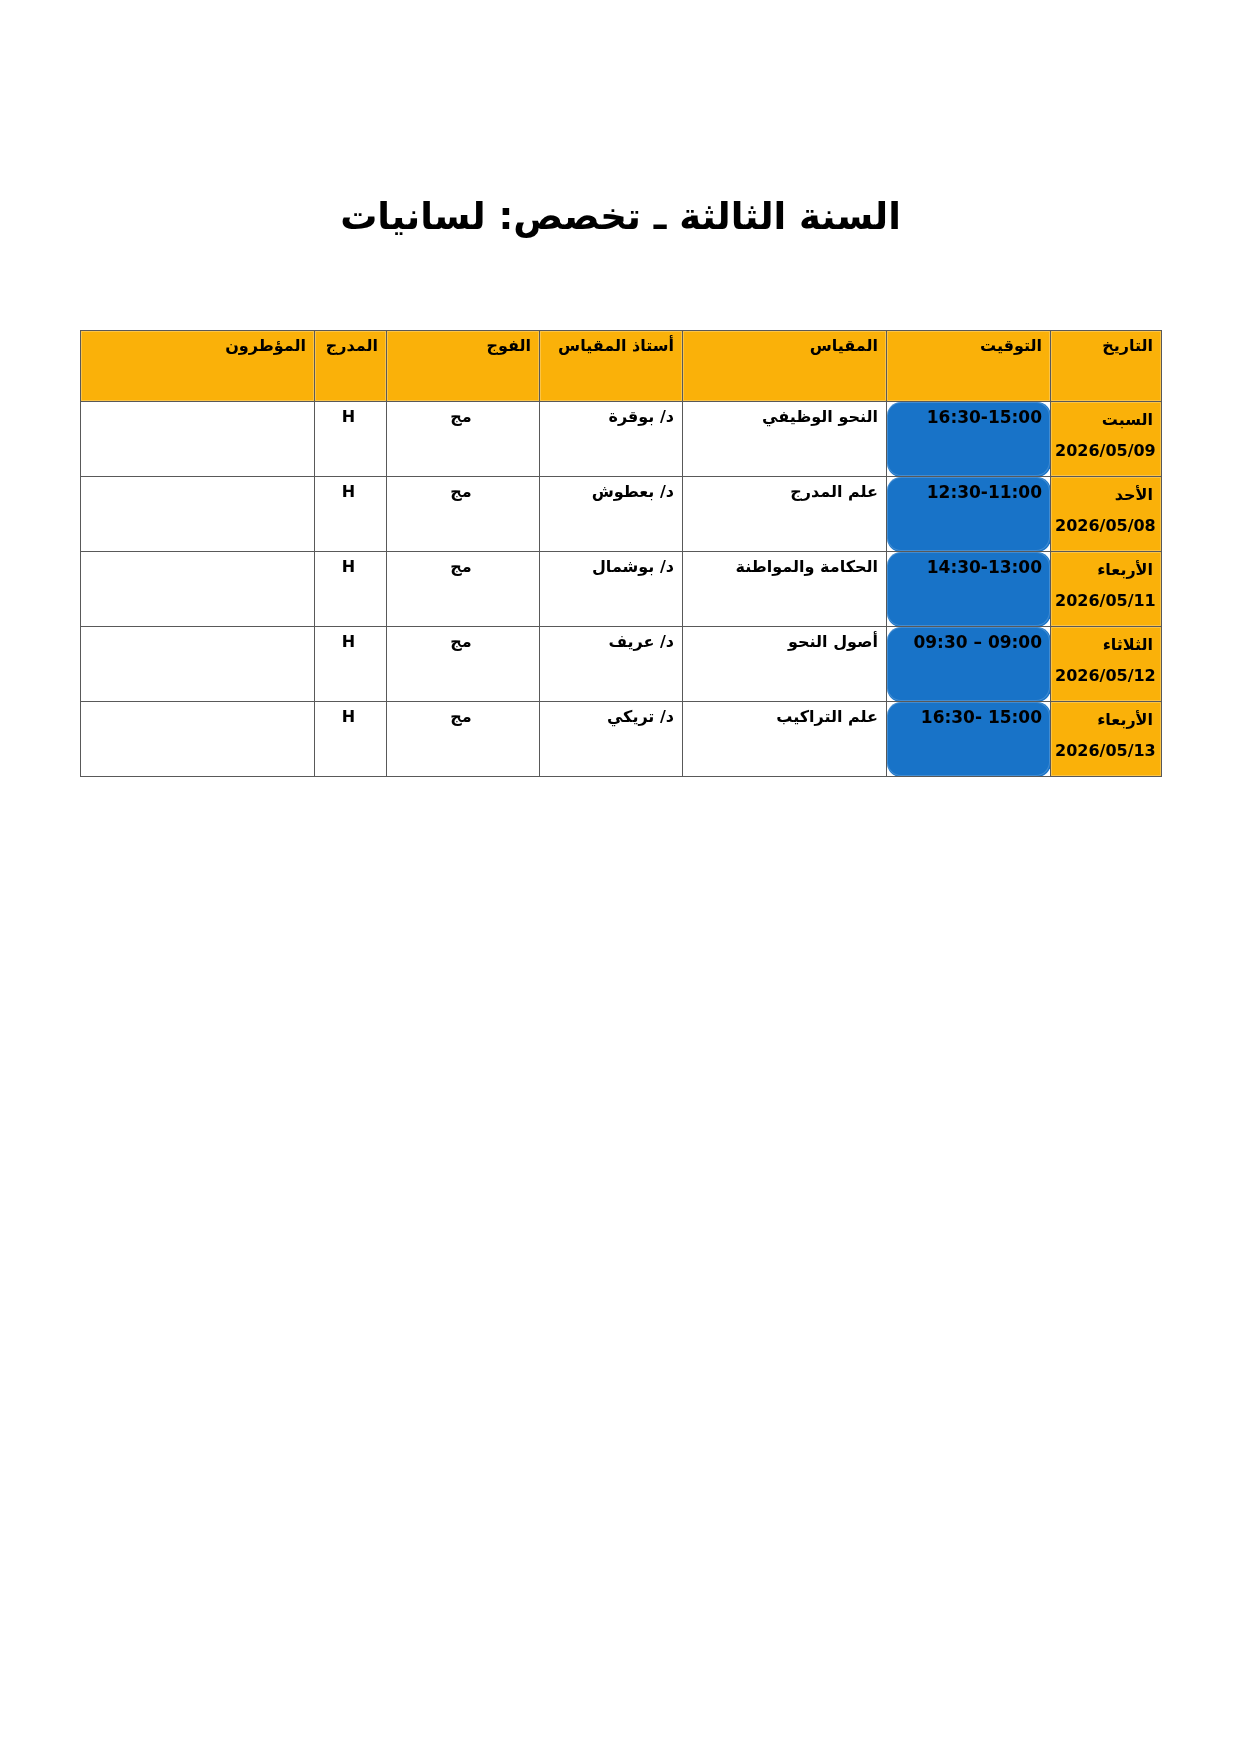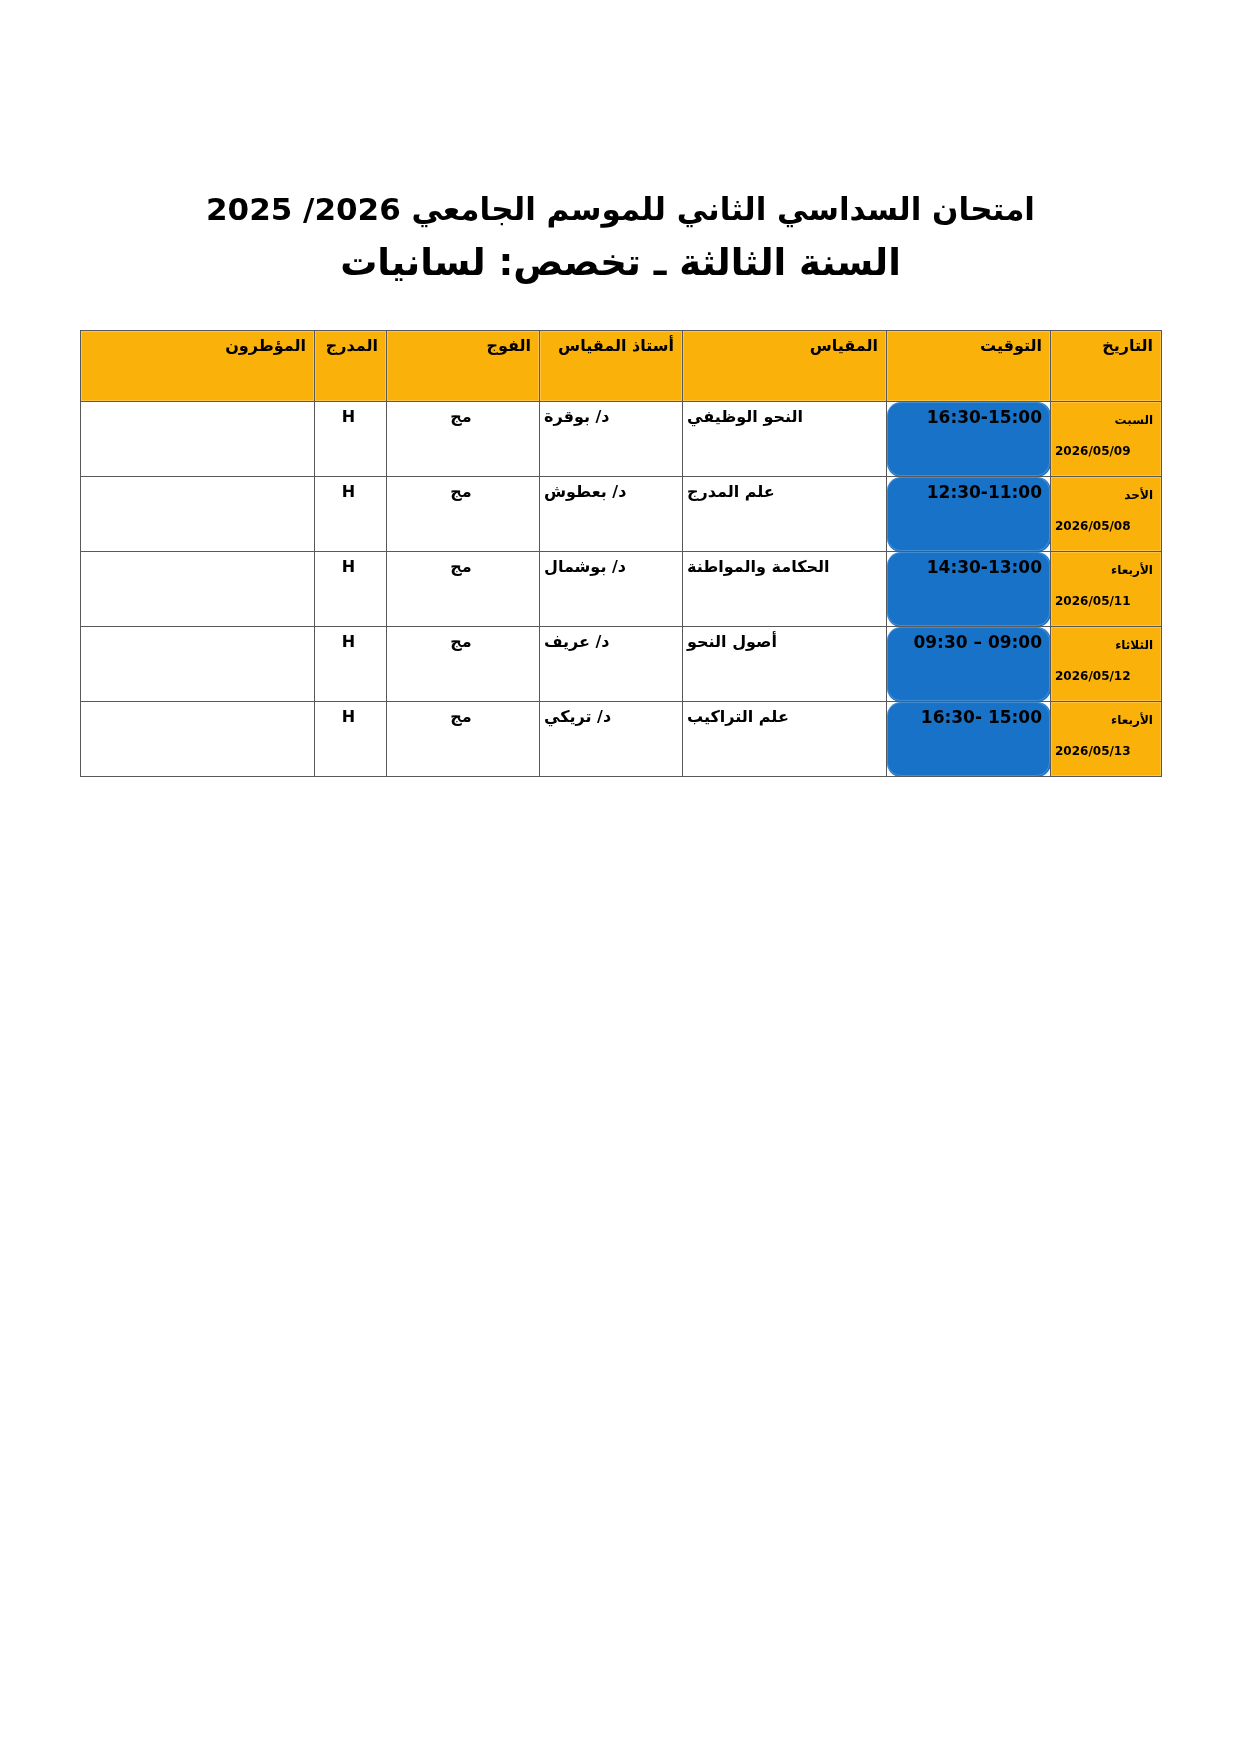--- a/index.html
+++ b/index.html
@@ -30,38 +30,37 @@
     font-weight:bold;color:var(--text);
     padding:5px 8px 12px 4px;
   }
   .exam-table th{
     background:var(--header-bg);
     text-align:right;font-size:16px;height:53px;
     box-shadow:inset 0 0 0 1px rgba(255,255,255,0.25);
   }
   .exam-table tbody tr{height:70px;}
   .cell-date{
-    background:var(--date-bg);text-align:right;font-size:12px;
+    background:var(--date-bg);text-align:right;font-size:16px;
     box-shadow:inset 0 0 0 1px rgba(255,255,255,0.25);
   }
   .cell-date .day{line-height:26px;}
   .cell-date .date{line-height:26px;margin-top:5px;direction:ltr;text-align:left;}
   .cell-time{
     background:var(--time-bg);direction:ltr;text-align:right;
     font-size:17px;box-shadow:inset 0 0 0 1px rgba(255,255,255,0.18);border-radius:14px;
   }
-  .cell-subject,.cell-prof{background:#fff;text-align:left;font-size:16px;margin-top:8px;}
+  .cell-subject,.cell-prof{background:#fff;text-align:right;font-size:16px;margin-top:8px;}
   .cell-group,.cell-hall{background:#fff;text-align:center;font-size:16px;}
   .cell-sup{background:#fff;}
 </style>
 </head>
 <body>
 
 <div class="titles">
-  <div class="title-1">امتحان السداسي الثاني للموسم الجامعي 2026/ 2025</div>
   <div class="title-2">السنة الثالثة ـ تخصص: لسانيات</div>
 </div>
 
 <table class="exam-table">
   <colgroup>
     <col style="width:111px">
       <col style="width:164px">
       <col style="width:204px">
     <col style="width:143px">
       <col style="width:153px">

